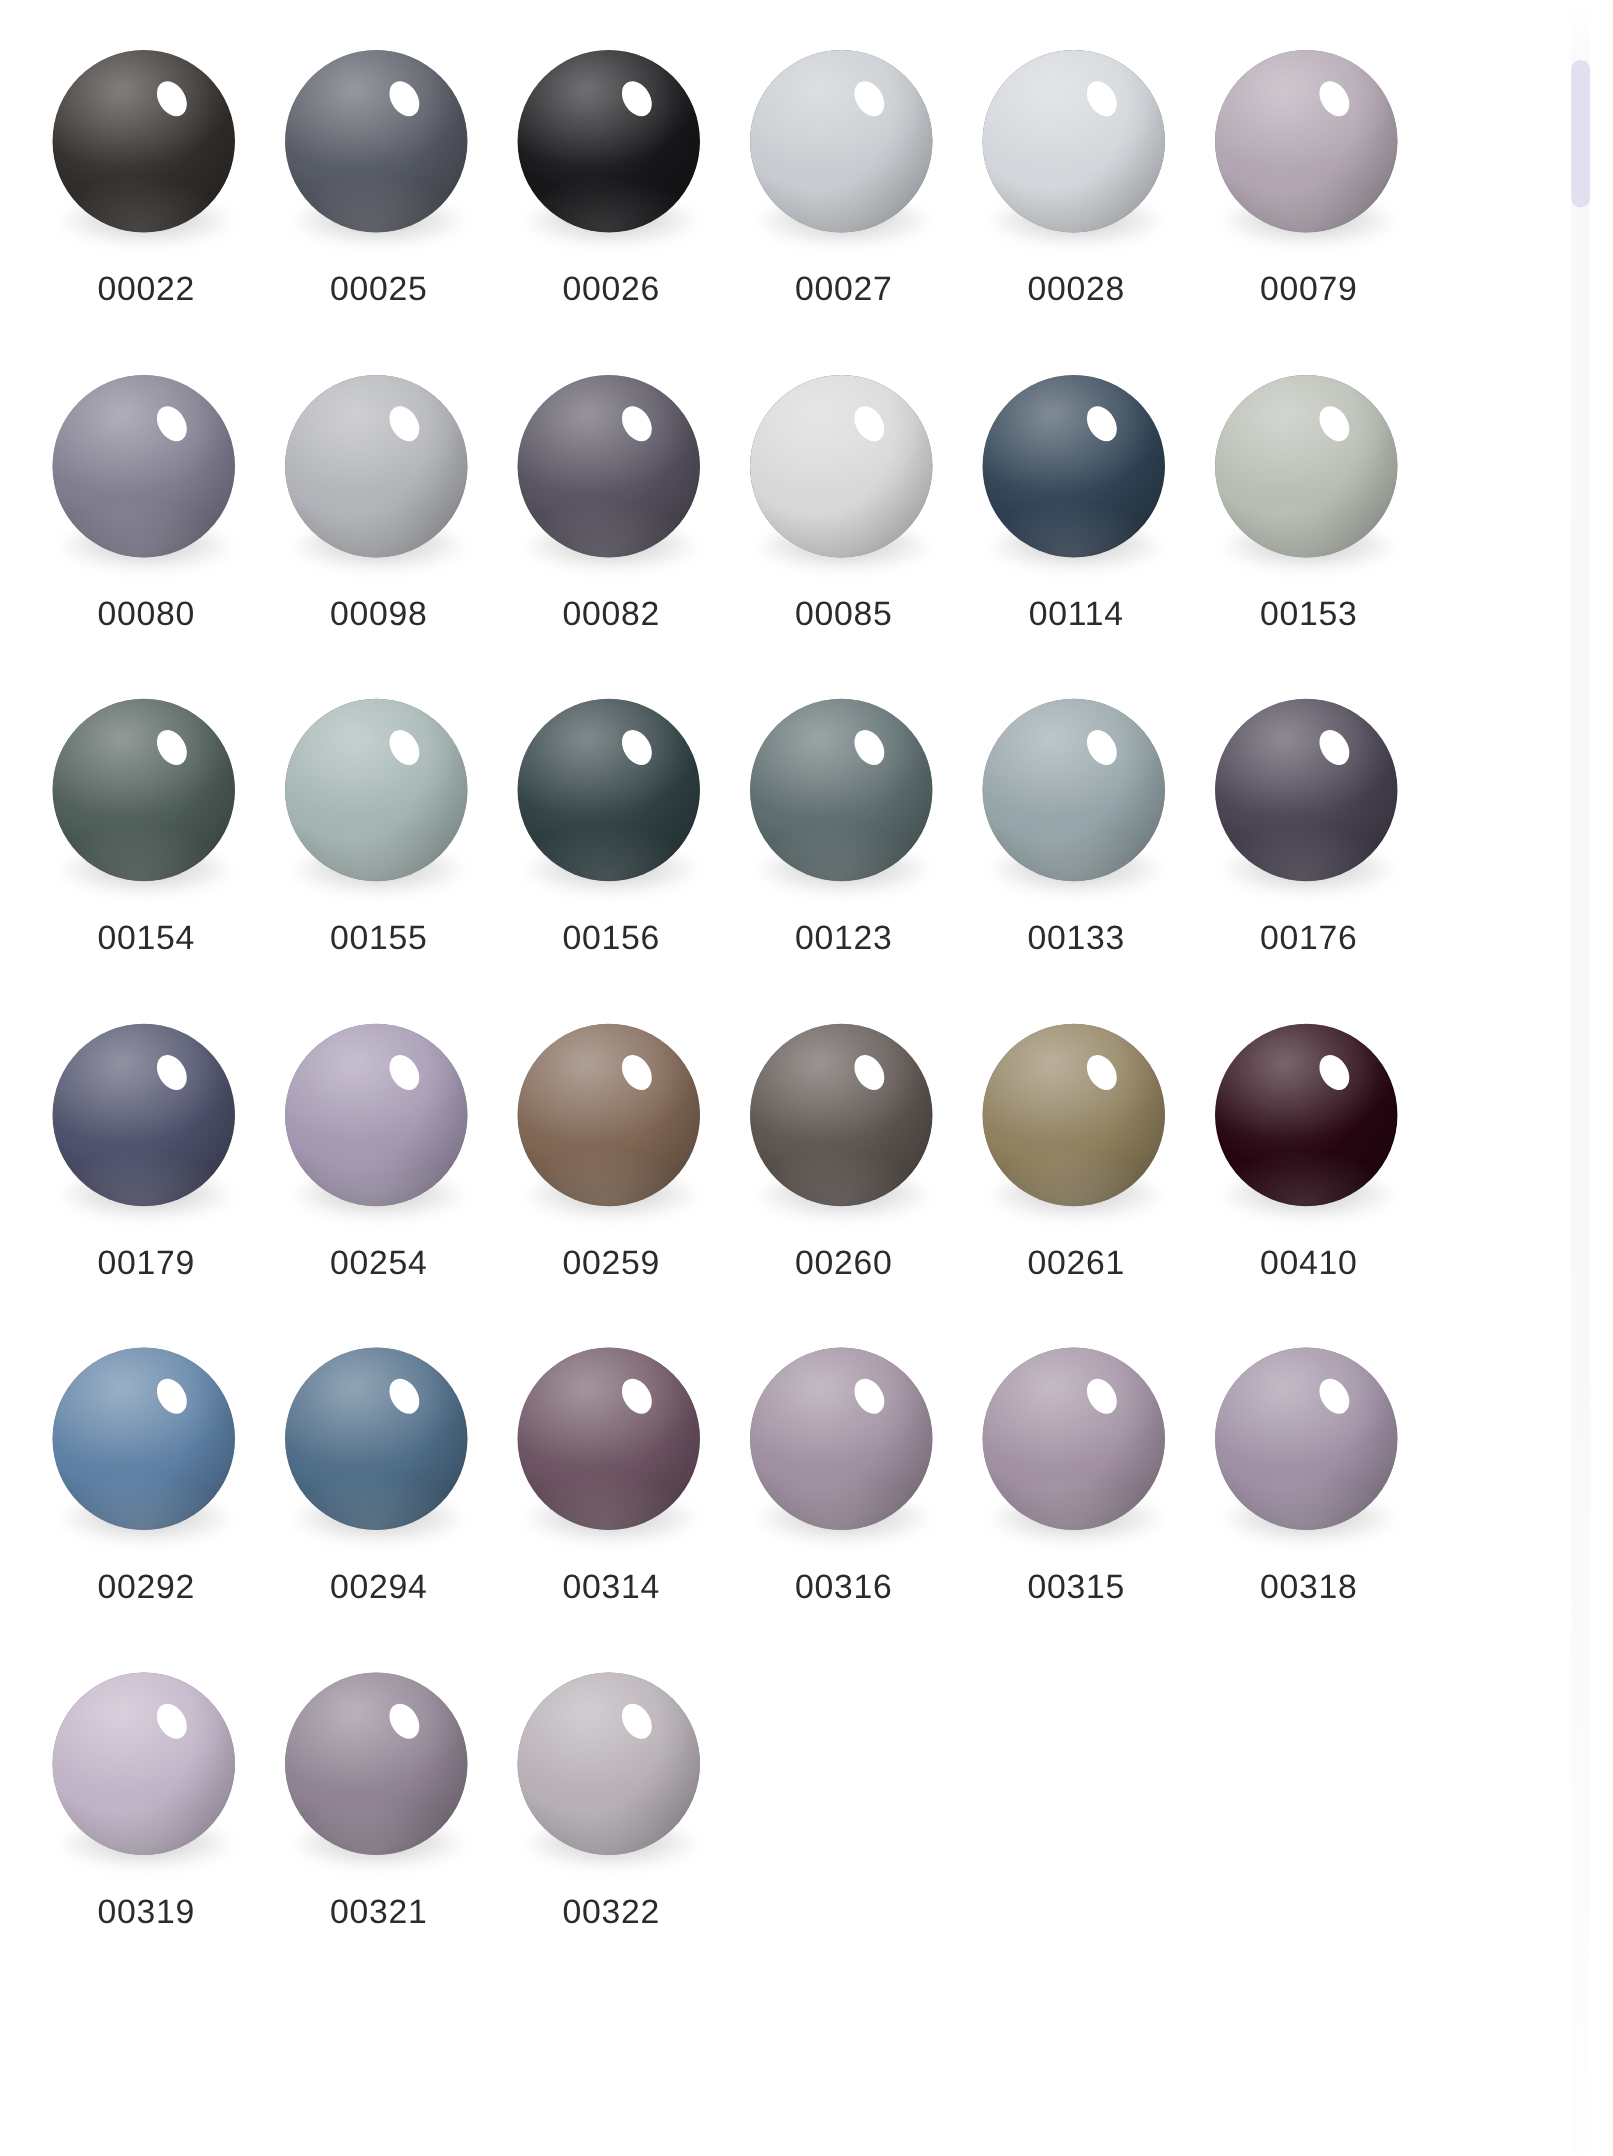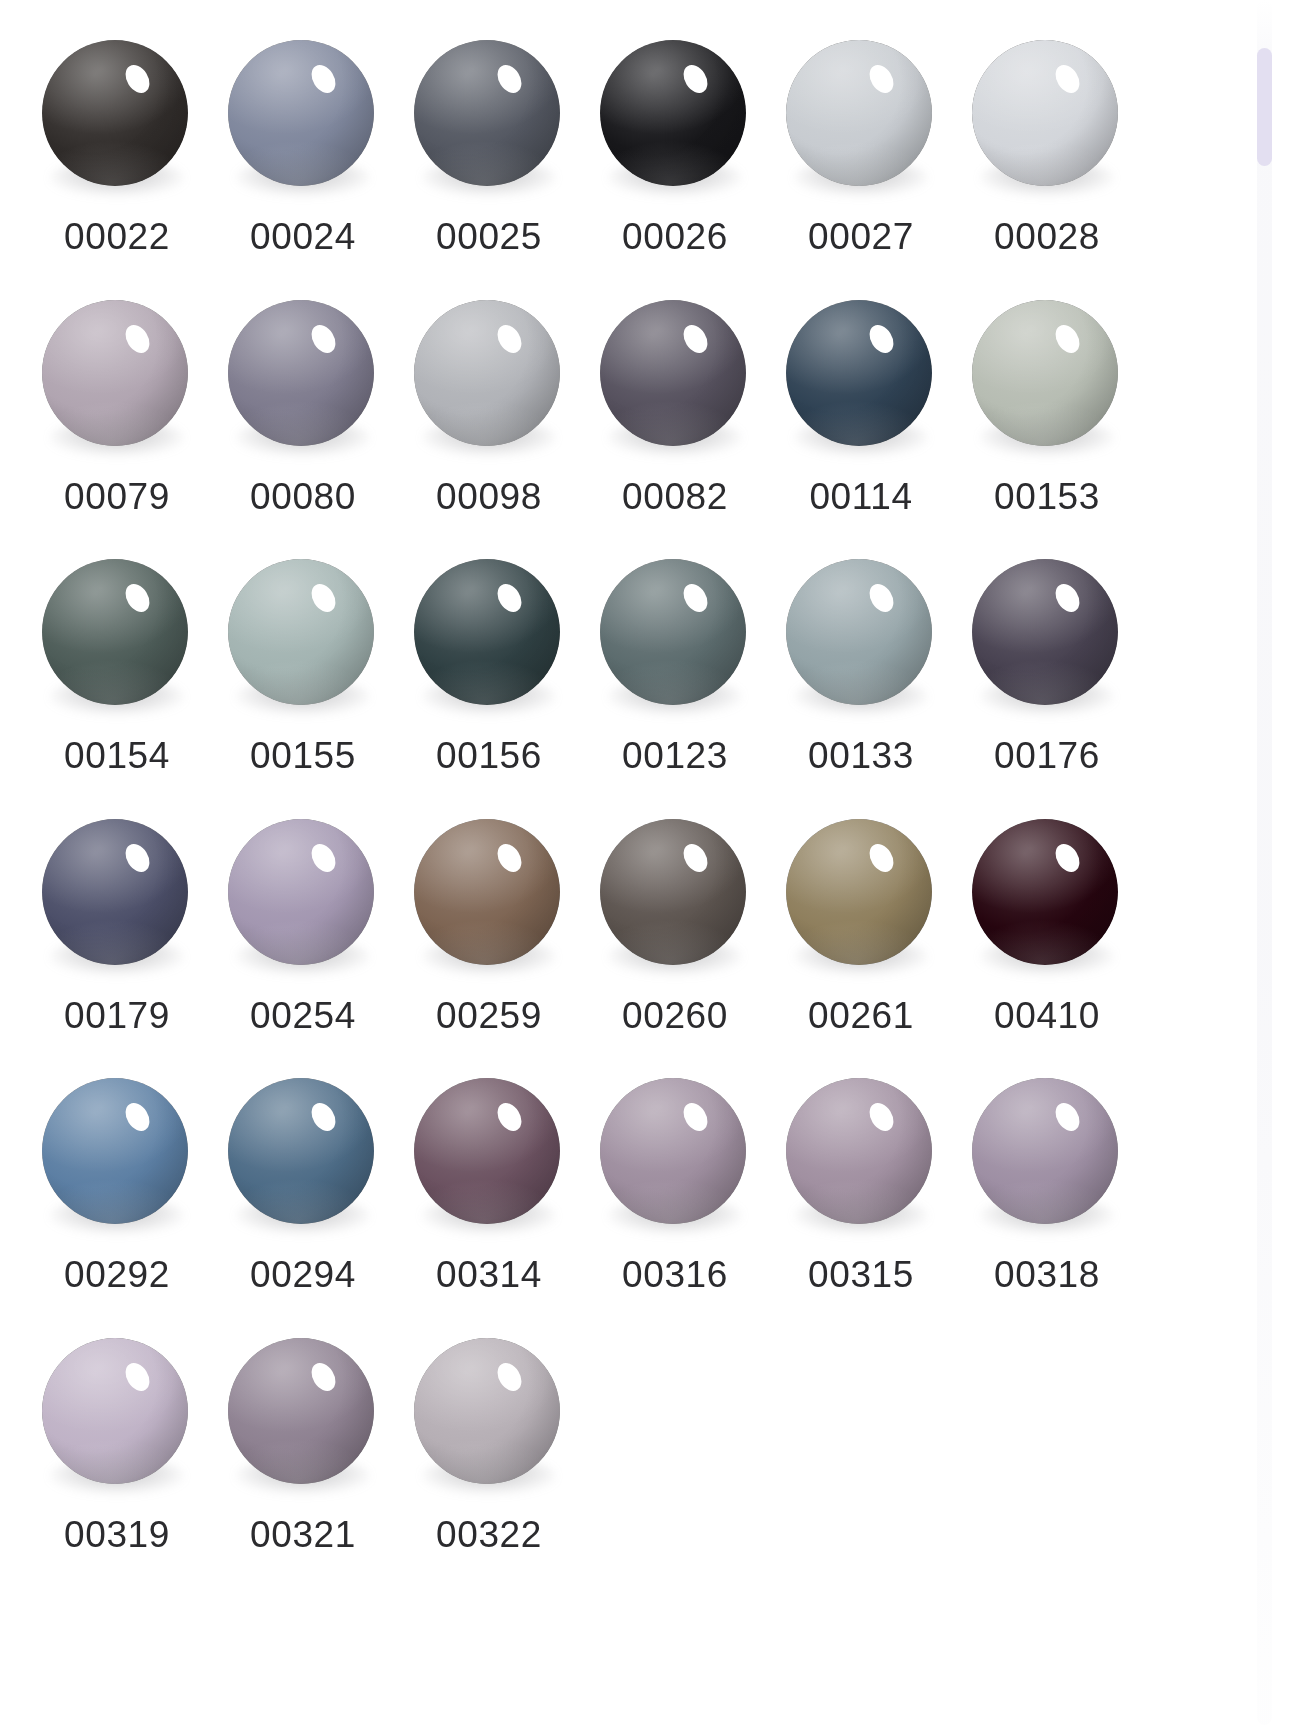--- a/index.html
+++ b/index.html
@@ -135,21 +135,21 @@
     height: 30px;
     border-radius: 50%;
     background: #ffffff;
     transform: rotate(-32deg);
     pointer-events: none;
   }
 
   
   .swatch-label {
     margin-top: 28px;
-    font-size: 37px;
+    font-size: 27px;
     font-weight: 300;
     letter-spacing: 0.6px;
     color: #2b2b2e;
     font-family: "Liberation Sans", "DejaVu Sans", sans-serif;
     text-align: center;
     line-height: 1;
   }
 
   
   #scrollbar-track {
@@ -191,33 +191,20 @@
             <div class="occl"></div>
           </div>
           <div class="swatch-hl"></div>
         </div>
         <div class="swatch-label">00022</div>
       </div>
       <div class="swatch-cell">
         <div class="swatch-dome-wrap">
           <div class="swatch-shadow"></div>
           <div class="swatch-dome">
-            <div class="body" style="background: radial-gradient(circle at 36% 24%, rgb(152, 158, 176) 0%, rgb(138, 145, 165) 26%, rgb(126, 134, 156) 54%, rgb(110, 117, 136) 82%, rgb(96, 102, 119) 100%);"></div>
-            <div class="sheen"></div>
-            <div class="rim"></div>
-            <div class="occl"></div>
-          </div>
-          <div class="swatch-hl"></div>
-        </div>
-        <div class="swatch-label">00024</div>
-      </div>
-      <div class="swatch-cell">
-        <div class="swatch-dome-wrap">
-          <div class="swatch-shadow"></div>
-          <div class="swatch-dome">
             <div class="body" style="background: radial-gradient(circle at 36% 24%, rgb(117, 121, 129) 0%, rgb(98, 102, 111) 26%, rgb(83, 87, 97) 54%, rgb(72, 76, 84) 82%, rgb(63, 66, 74) 100%);"></div>
             <div class="sheen"></div>
             <div class="rim"></div>
             <div class="occl"></div>
           </div>
           <div class="swatch-hl"></div>
         </div>
         <div class="swatch-label">00025</div>
       </div>
       <div class="swatch-cell">
@@ -303,20 +290,33 @@
           <div class="swatch-shadow"></div>
           <div class="swatch-dome">
             <div class="body" style="background: radial-gradient(circle at 36% 24%, rgb(119, 115, 125) 0%, rgb(100, 96, 108) 26%, rgb(85, 80, 93) 54%, rgb(74, 70, 81) 82%, rgb(65, 61, 71) 100%);"></div>
             <div class="sheen"></div>
             <div class="rim"></div>
             <div class="occl"></div>
           </div>
           <div class="swatch-hl"></div>
         </div>
         <div class="swatch-label">00082</div>
+      </div>
+      <div class="swatch-cell">
+        <div class="swatch-dome-wrap">
+          <div class="swatch-shadow"></div>
+          <div class="swatch-dome">
+            <div class="body" style="background: radial-gradient(circle at 36% 24%, rgb(222, 223, 222) 0%, rgb(218, 219, 218) 26%, rgb(214, 215, 214) 54%, rgb(186, 187, 186) 82%, rgb(163, 163, 163) 100%);"></div>
+            <div class="sheen"></div>
+            <div class="rim"></div>
+            <div class="occl"></div>
+          </div>
+          <div class="swatch-hl"></div>
+        </div>
+        <div class="swatch-label">00085</div>
       </div>
       <div class="swatch-cell">
         <div class="swatch-dome-wrap">
           <div class="swatch-shadow"></div>
           <div class="swatch-dome">
             <div class="body" style="background: radial-gradient(circle at 36% 24%, rgb(89, 104, 118) 0%, rgb(66, 83, 99) 26%, rgb(47, 66, 84) 54%, rgb(41, 57, 73) 82%, rgb(36, 50, 64) 100%);"></div>
             <div class="sheen"></div>
             <div class="rim"></div>
             <div class="occl"></div>
           </div>

